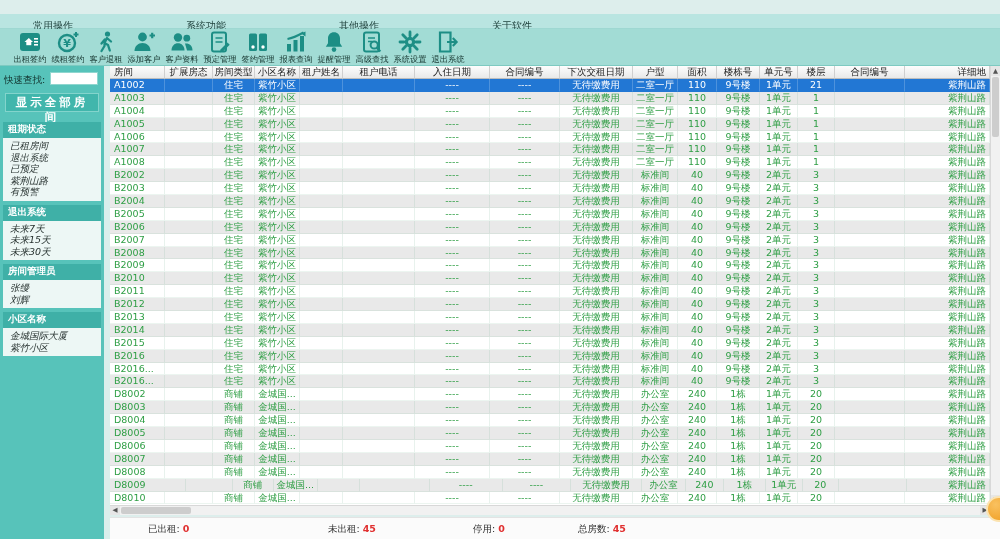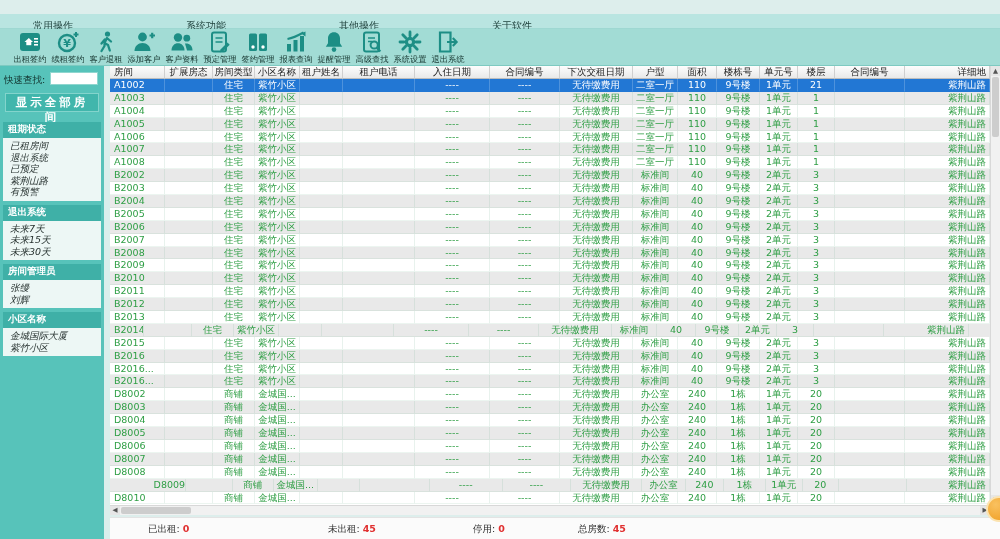--- a/index.html
+++ b/index.html
@@ -608,21 +608,21 @@
         <div class="td" style="width: 73px;">无待缴费用</div>
         <div class="td" style="width: 45px;">标准间</div>
         <div class="td" style="width: 39px;">40</div>
         <div class="td" style="width: 43px;">9号楼</div>
         <div class="td" style="width: 38px;">2单元</div>
         <div class="td" style="width: 37px;">3</div>
         <div class="td" style="width: 70px;"></div>
         <div class="td last" style="width: 85px;">紫荆山路</div>
       </div>
       <div class="tr alt">
-        <div class="td first" style="width: 34px;">B2014</div>
+        <div class="td first" style="width: 55px;">B2014</div>
         <div class="td" style="width: 48px;"></div>
         <div class="td" style="width: 42px;">住宅</div>
         <div class="td" style="width: 45px;">紫竹小区</div>
         <div class="td" style="width: 43px;"></div>
         <div class="td" style="width: 72px;"></div>
         <div class="td" style="width: 75px;">----</div>
         <div class="td" style="width: 70px;">----</div>
         <div class="td" style="width: 73px;">无待缴费用</div>
         <div class="td" style="width: 45px;">标准间</div>
         <div class="td" style="width: 39px;">40</div>
@@ -824,21 +824,21 @@
         <div class="td" style="width: 73px;">无待缴费用</div>
         <div class="td" style="width: 45px;">办公室</div>
         <div class="td" style="width: 39px;">240</div>
         <div class="td" style="width: 43px;">1栋</div>
         <div class="td" style="width: 38px;">1单元</div>
         <div class="td" style="width: 37px;">20</div>
         <div class="td" style="width: 70px;"></div>
         <div class="td last" style="width: 85px;">紫荆山路</div>
       </div>
       <div class="tr alt">
-        <div class="td first" style="width: 78px; text-align: right;">D8009</div>
+        <div class="td first" style="width: 78px;">D8009</div>
         <div class="td" style="width: 48px;"></div>
         <div class="td" style="width: 42px;">商铺</div>
         <div class="td" style="width: 45px;">金城国...</div>
         <div class="td" style="width: 43px;"></div>
         <div class="td" style="width: 72px;"></div>
         <div class="td" style="width: 75px;">----</div>
         <div class="td" style="width: 70px;">----</div>
         <div class="td" style="width: 73px;">无待缴费用</div>
         <div class="td" style="width: 45px;">办公室</div>
         <div class="td" style="width: 39px;">240</div>

